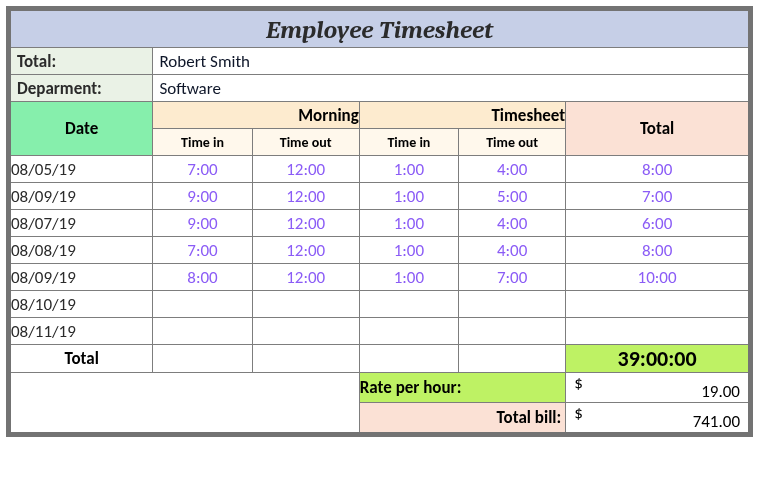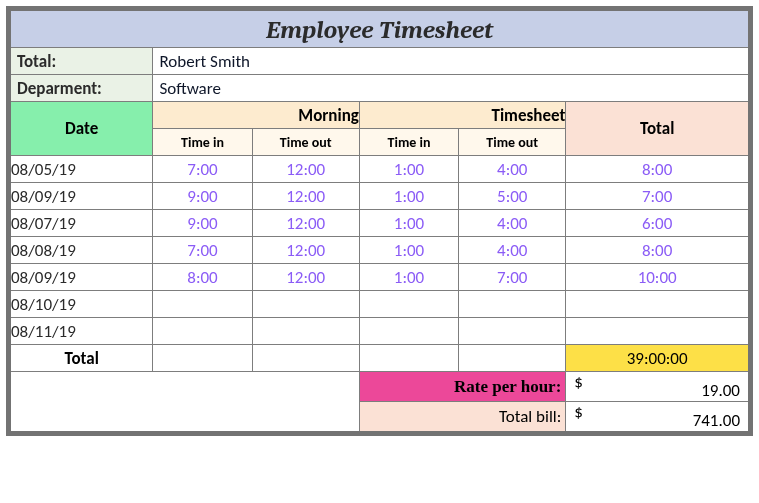--- a/index.html
+++ b/index.html
@@ -77,35 +77,35 @@
     text-align: left;
     font-size: 17px;
     color: #2b2b2b;
   }
   .total-row-label {
     font-weight: bold;
     text-align: center;
     font-size: 17px;
   }
   .total-hours {
-    background: #fde047;
-    text-align: center;
-    font-size: 17px;
+    background: #bef264;
+    text-align: center;
+    font-size: 22px;
+    font-weight: bold;
   }
   .rate-label {
-    background: #ec4899;
-    font-weight: bold;
-    text-align: right;
+    background: #bef264;
+    font-weight: bold;
+    text-align: left;
     padding-right: 4px !important;
     font-size: 17px;
-    font-family: Liberation Serif, serif;
   }
   .bill-label {
     background: #fbe1d5;
-    font-weight: normal;
+    font-weight: bold;
     text-align: right;
     padding-right: 4px !important;
     font-size: 17px;
     margin-left: 24px;
   }
   .money {
     position: relative;
     font-size: 17px;
     padding: 0 8px !important;
   }

